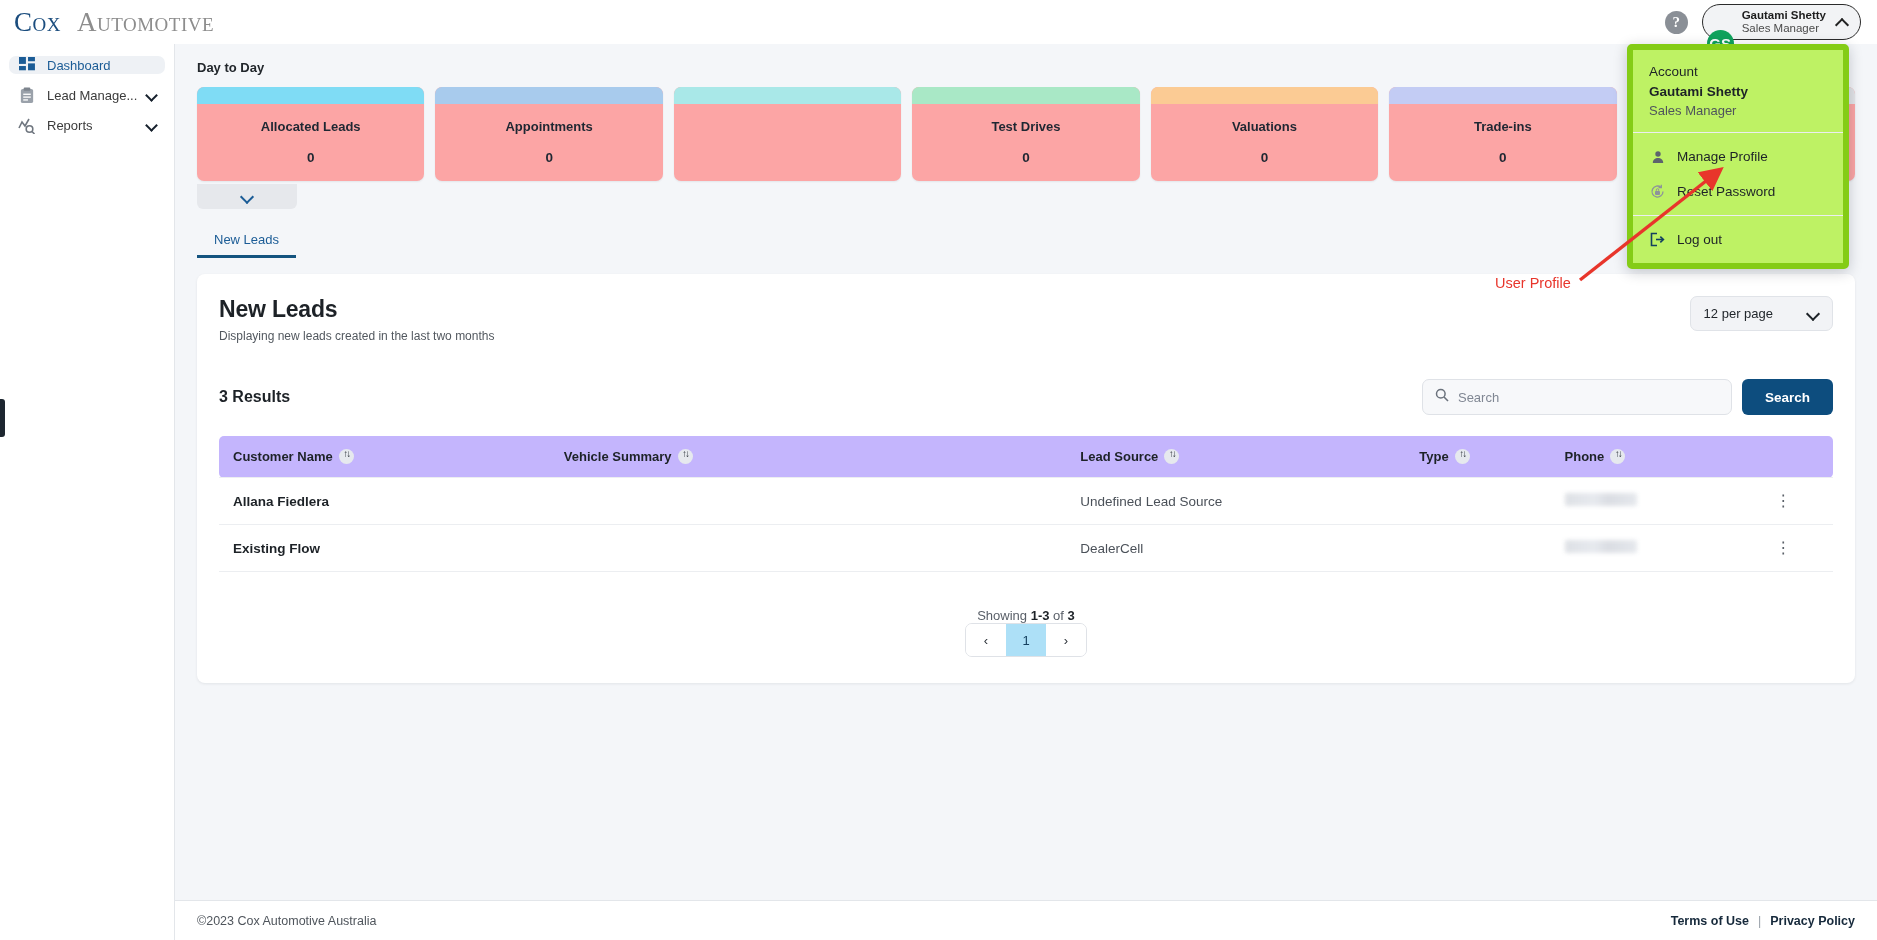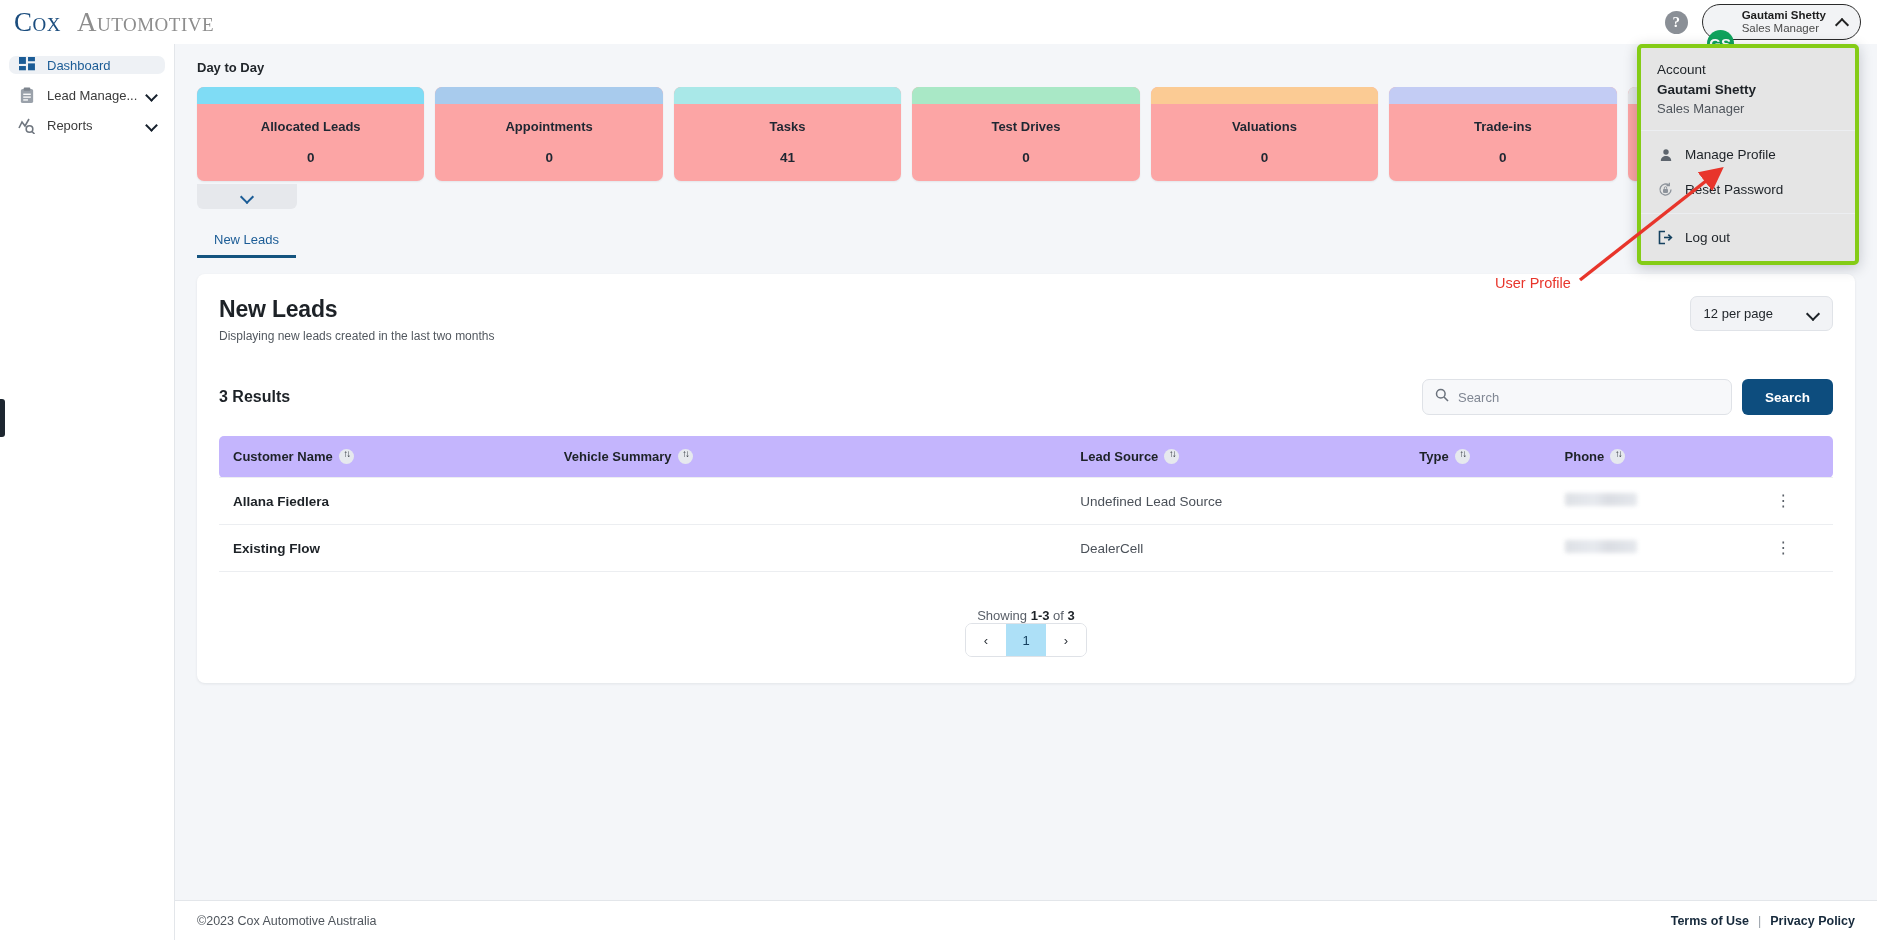--- a/index.html
+++ b/index.html
@@ -223,24 +223,24 @@
     display: flex; align-items: center; justify-content: space-between;
     padding: 0 22px 0 22px; margin-left: 0;
   }
   .copyright { font-size: 12.5px; color: #4f555c; }
   .flinks { display: flex; align-items: center; gap: 9px; font-size: 12.5px; font-weight: bold; color: #16293b; }
   .flinks span[data-name$="-link"] { cursor: pointer; }
   .fsep { color: #9aa1aa; font-weight: normal; }
 
   
   .menu {
-    position: absolute; top: 44px; right: 18px; width: 222px;
-    background: #e5e5e5; border-radius: 5px;
+    position: absolute; top: 44px; right: 28px; width: 222px;
+    background: #bef264; border-radius: 5px;
     box-shadow: 0 3px 14px rgba(16,24,40,.22); z-index: 60;
-    border: 4px solid #84cc16;
+    border: 6px solid #84cc16;
   }
   .menu-head { padding: 14px 16px 14px 16px; border-bottom: 1px solid #eceef1; }
   .menu-acct { font-size: 13.5px; color: #1d2227; }
   .menu-name { font-size: 13.5px; font-weight: bold; color: #1d2227; margin-top: 5px; }
   .menu-role { font-size: 13px; color: #4f555c; margin-top: 4px; }
   .menu-sec { border-bottom: 1px solid #eceef1; padding: 6px 0; }
   .menu-sec:last-child { border-bottom: none; }
   .menu-item {
     display: flex; align-items: center; gap: 11px;
     padding: 9px 16px; font-size: 13.5px; color: #1d2227; cursor: pointer;
@@ -334,24 +334,20 @@
           </div>
           <div class="kpi" data-name="kpi-card-appointments">
             <div class="kpi-bar" data-name="kpi-color-bar" style="background:#a8cbed"></div>
             <div class="kpi-body" data-name="kpi-body">
               <div class="kpi-name" data-name="kpi-label">Appointments</div>
               <div class="kpi-val" data-name="kpi-value">0</div>
             </div>
           </div>
           <div class="kpi" data-name="kpi-card-tasks">
             <div class="kpi-bar" data-name="kpi-color-bar" style="background:#a9e8e8"></div>
-            <div class="kpi-body" data-name="kpi-body">
-              <div class="kpi-name" data-name="kpi-label">Tasks</div>
-              <div class="kpi-val" data-name="kpi-value">41</div>
-            </div>
           </div>
           <div class="kpi" data-name="kpi-card-test-drives">
             <div class="kpi-bar" data-name="kpi-color-bar" style="background:#a9e8c6"></div>
             <div class="kpi-body" data-name="kpi-body">
               <div class="kpi-name" data-name="kpi-label">Test Drives</div>
               <div class="kpi-val" data-name="kpi-value">0</div>
             </div>
           </div>
           <div class="kpi" data-name="kpi-card-valuations">
             <div class="kpi-bar" data-name="kpi-color-bar" style="background:#fbcb94"></div>

